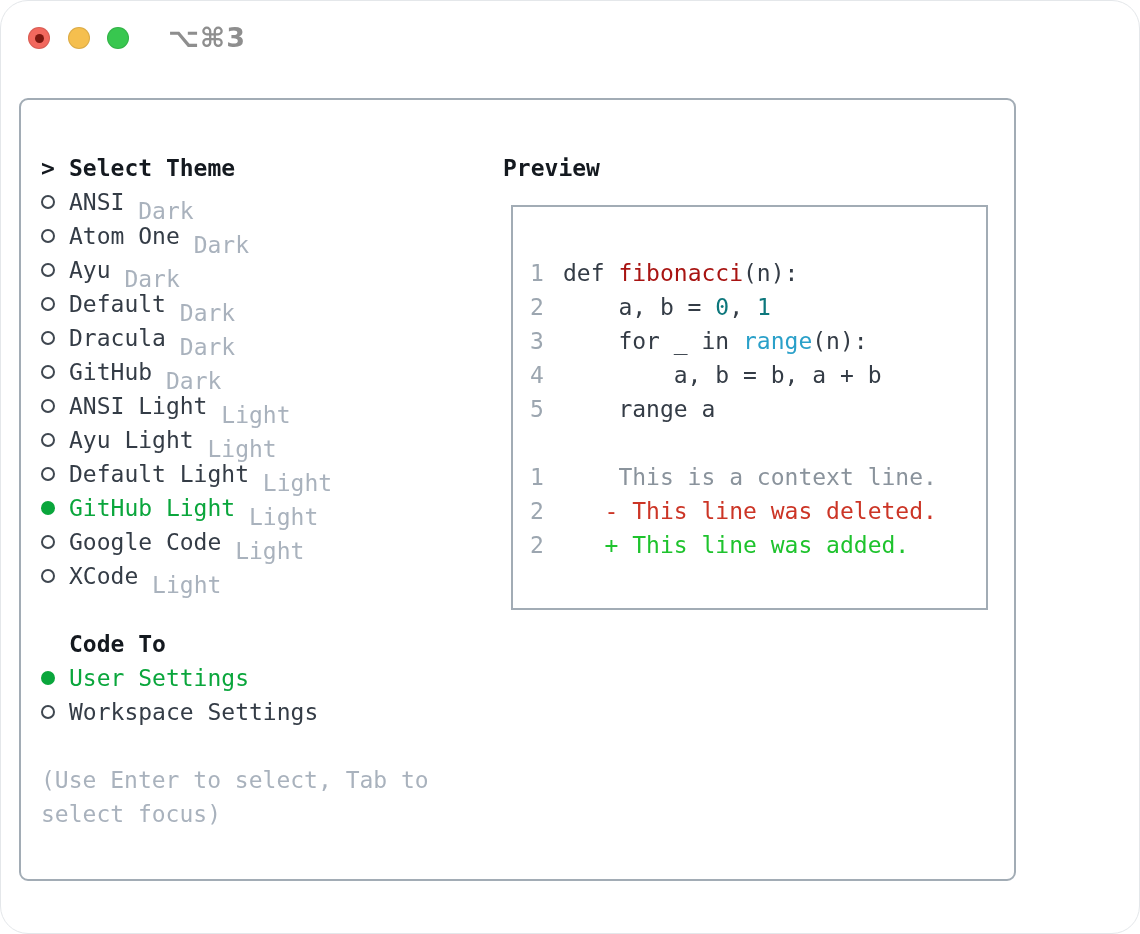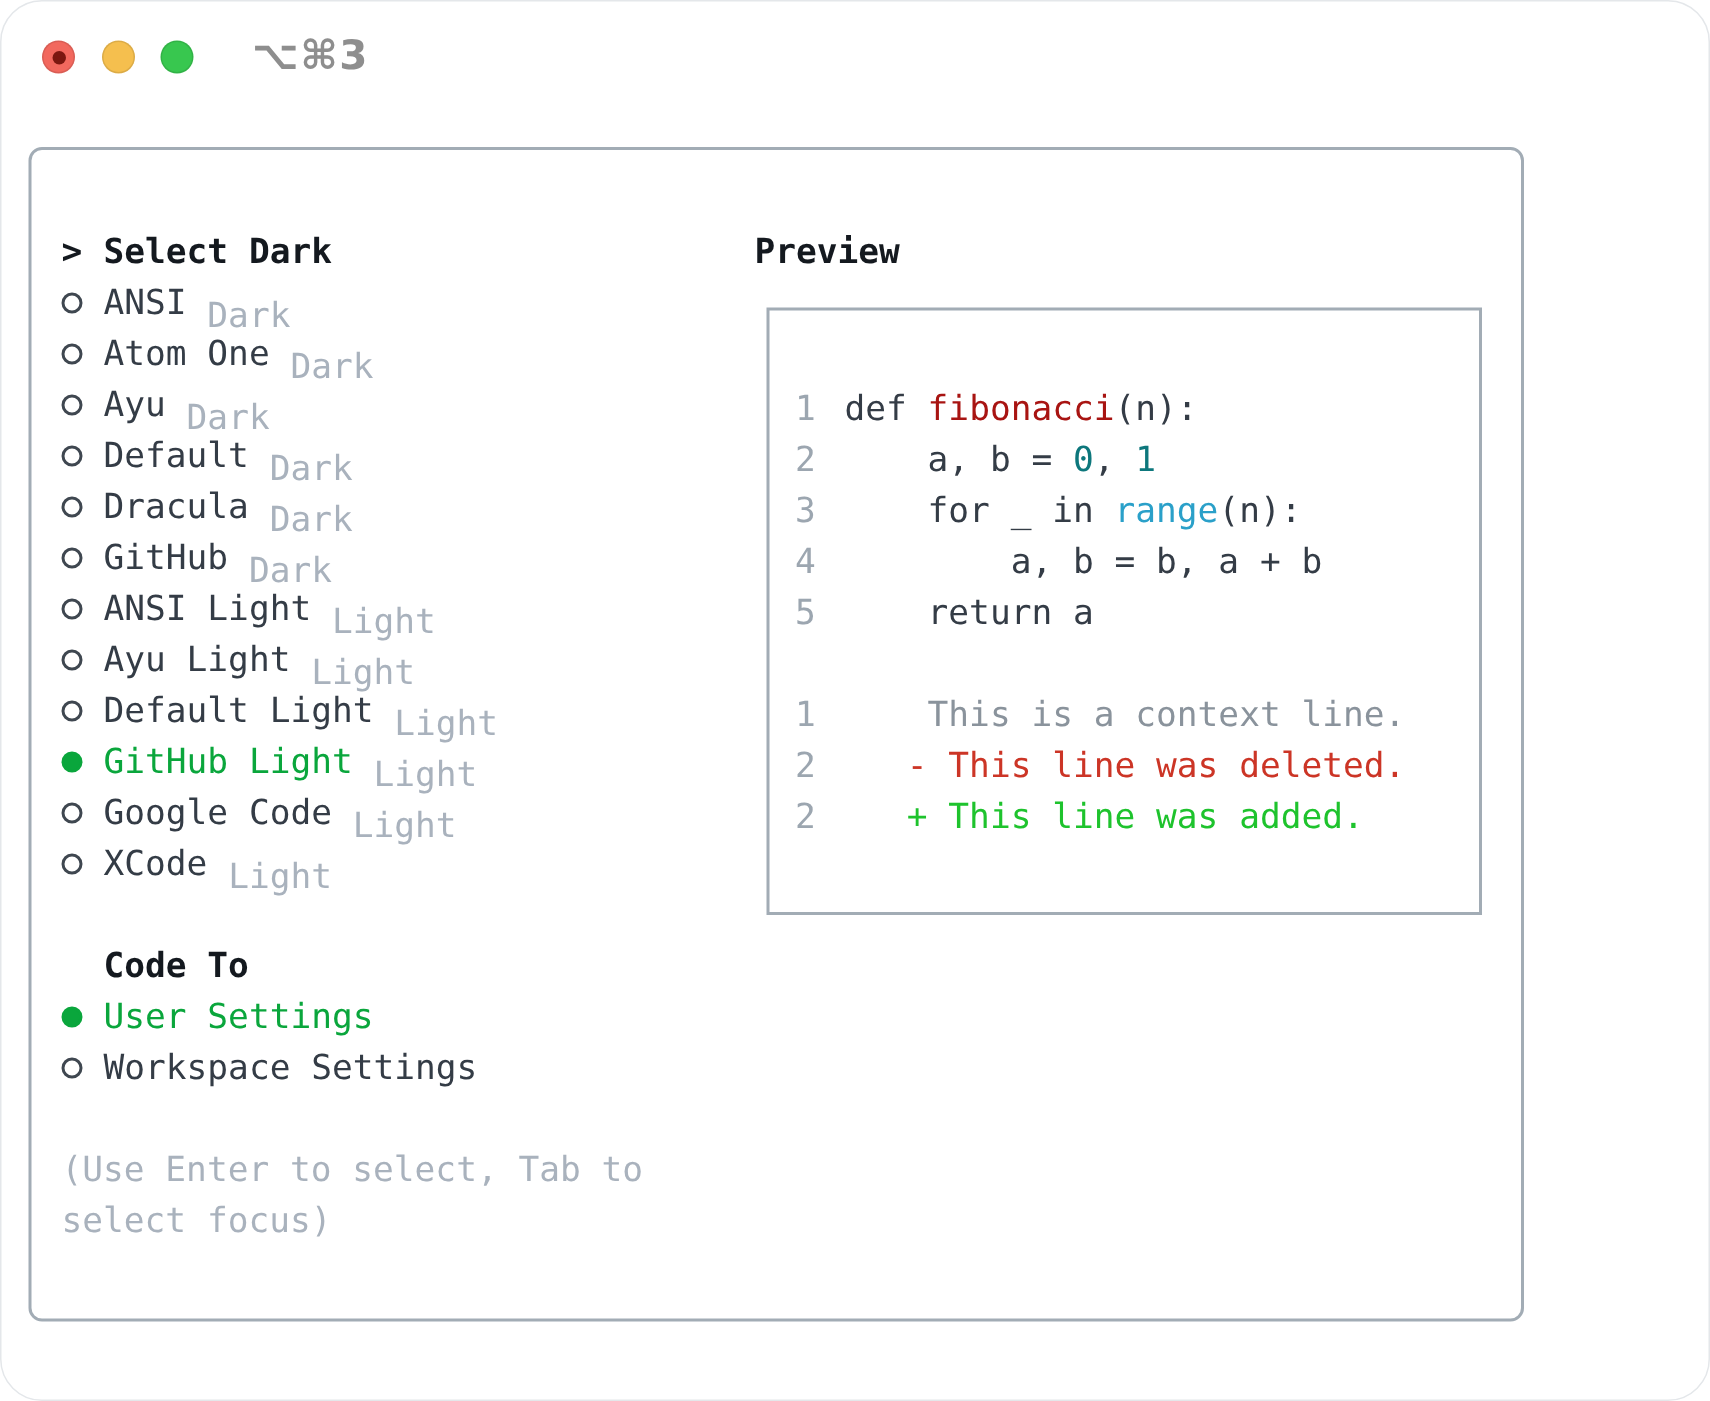--- a/index.html
+++ b/index.html
@@ -80,21 +80,21 @@
     <span class="light yellow"></span>
     <span class="light green"></span>
     <span class="wtitle">⌥⌘3</span>
   </div>
 
   <div class="panel">
 
     <div class="themes">
       <div class="row">
         <span class="marker arrow">&gt;</span>
-        <span class="header-text">Select Dark</span>
+        <span class="header-text">Select Theme</span>
       </div>
       <div id="theme-list">
           <div class="row theme-item"><span class="marker"><span class="circle"></span></span><span class="tname">ANSI</span><span class="tvariant">Dark</span></div>
           <div class="row theme-item"><span class="marker"><span class="circle"></span></span><span class="tname">Atom One</span><span class="tvariant">Dark</span></div>
           <div class="row theme-item"><span class="marker"><span class="circle"></span></span><span class="tname">Ayu</span><span class="tvariant">Dark</span></div>
           <div class="row theme-item"><span class="marker"><span class="circle"></span></span><span class="tname">Default</span><span class="tvariant">Dark</span></div>
           <div class="row theme-item"><span class="marker"><span class="circle"></span></span><span class="tname">Dracula</span><span class="tvariant">Dark</span></div>
           <div class="row theme-item"><span class="marker"><span class="circle"></span></span><span class="tname">GitHub</span><span class="tvariant">Dark</span></div>
           <div class="row theme-item"><span class="marker"><span class="circle"></span></span><span class="tname">ANSI Light</span><span class="tvariant">Light</span></div>
           <div class="row theme-item"><span class="marker"><span class="circle"></span></span><span class="tname">Ayu Light</span><span class="tvariant">Light</span></div>
@@ -124,21 +124,21 @@
     <div class="row preview-header">
       <span class="header-text">Preview</span>
     </div>
 
     <div class="preview-box">
       <div id="code-lines">
           <div class="crow"><span class="lnum">1</span><span class="ctext"><span class="seg-text">def </span><span class="seg-function">fibonacci</span><span class="seg-text">(n):</span></span></div>
           <div class="crow"><span class="lnum">2</span><span class="ctext"><span class="seg-text">    a, b = </span><span class="seg-number">0</span><span class="seg-text">, </span><span class="seg-number">1</span></span></div>
           <div class="crow"><span class="lnum">3</span><span class="ctext"><span class="seg-text">    for _ in </span><span class="seg-builtin">range</span><span class="seg-text">(n):</span></span></div>
           <div class="crow"><span class="lnum">4</span><span class="ctext"><span class="seg-text">        a, b = b, a + b</span></span></div>
-          <div class="crow"><span class="lnum">5</span><span class="ctext"><span class="seg-text">    return a</span></span></div>
+          <div class="crow"><span class="lnum">5</span><span class="ctext"><span class="seg-text">    range a</span></span></div>
           <div class="crow"><span class="lnum"></span><span class="ctext"></span></div>
           <div class="crow"><span class="lnum">1</span><span class="ctext"><span class="seg-context">    This is a context line.</span></span></div>
           <div class="crow"><span class="lnum">2</span><span class="ctext"><span class="seg-deleted">   - This line was deleted.</span></span></div>
           <div class="crow"><span class="lnum">2</span><span class="ctext"><span class="seg-added">   + This line was added.</span></span></div>
         </div>
     </div>
 
   </div>
 </div>
 

